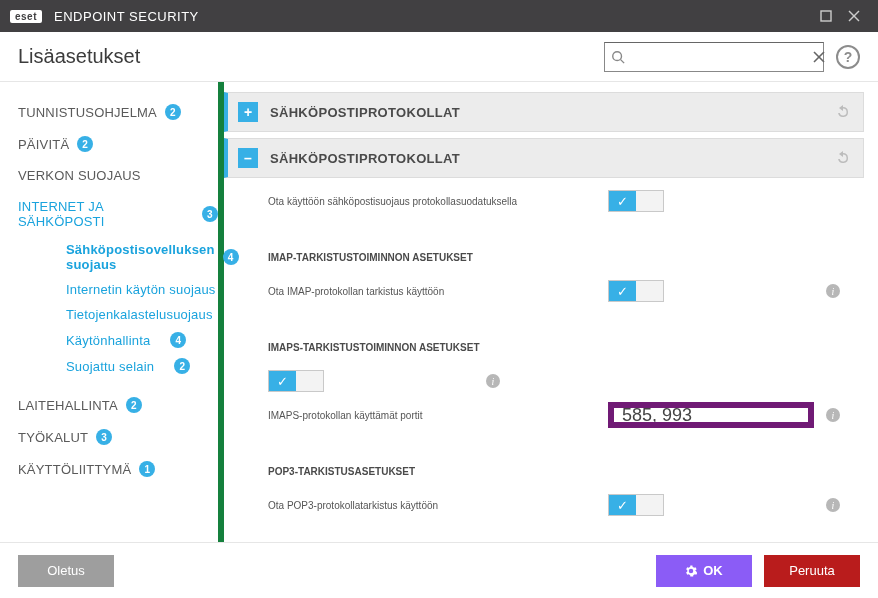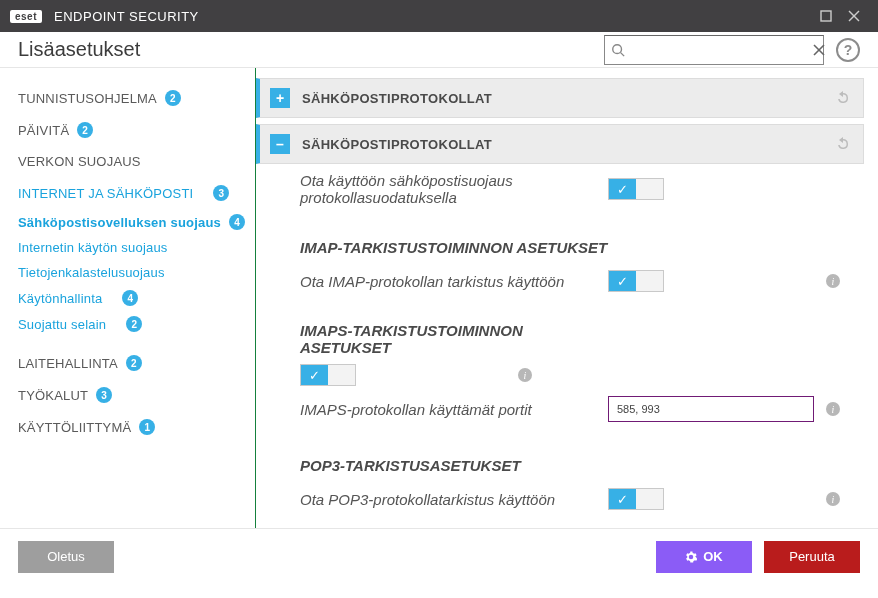--- a/index.html
+++ b/index.html
@@ -4,53 +4,53 @@
 <style>
   * { box-sizing: border-box; margin: 0; padding: 0; }
   html, body { width: 878px; height: 598px; font-family: "Segoe UI", Arial, sans-serif; font-size: 13px; color: #444; background: #fff; overflow: hidden; }
   .titlebar { height: 32px; background: #414042; color: #fff; display: flex; align-items: center; padding: 0 10px; }
   .brand { display: flex; align-items: center; gap: 12px; font-size: 13px; letter-spacing: 0.5px; }
   .brand-logo { background: #fff; color: #414042; font-weight: 700; font-size: 10px; padding: 1px 5px; border-radius: 2px; }
   .brand-name { font-weight: 300; }
   .titlebar-spacer { flex: 1; }
   .win-btn { width: 28px; height: 28px; display: flex; align-items: center; justify-content: center; color: #ccc; cursor: pointer; }
   .win-btn svg { width: 12px; height: 12px; stroke: currentColor; fill: none; stroke-width: 1.4; }
-  .header { height: 36px; display: flex; align-items: center; padding: 0 18px; border-bottom: 1px solid #e6e6e6; justify-content: flex-end; }
+  .header { height: 50px; display: flex; align-items: center; padding: 0 18px; border-bottom: 1px solid #e6e6e6; justify-content: flex-end; }
   .header-title { font-size: 20px; font-weight: 400; color: #3c3c3c; flex: 1; }
   .search-wrap { width: 220px; height: 30px; border: 1px solid #888; border-top-color:#666; display: flex; align-items: center; padding: 0 6px; gap: 6px; background:#fff; }
   .search-wrap input { flex: 1; border: none; outline: none; font-size: 13px; background: transparent; }
   .search-wrap .icon { color: #777; display:flex; }
   .help-btn { width: 24px; height: 24px; border: 2px solid #8c8c8c; border-radius: 50%; display: flex; align-items: center; justify-content: center; margin-left: 12px; color: #8c8c8c; font-weight: 700; font-size: 14px; cursor: pointer; }
   .body { display: flex; height: calc(598px - 32px - 50px - 56px); }
-  .sidebar { width: 256px; padding: 14px 0 0 18px; border-right: 1px solid #15803d; }
+  .sidebar { width: 224px; padding: 14px 0 0 18px; border-right: 6px solid #15803d; }
   .nav-item { display: flex; align-items: center; gap: 8px; padding: 8px 0; font-size: 13px; color: #5a5a5a; cursor: pointer; text-transform: uppercase; letter-spacing: 0.2px; }
-  .nav-item.sub { text-transform: none; padding: 5px 0; font-size: 13px; }
+  .nav-item.sub { text-transform: none; padding: 5px 0; font-size: 13px; margin-left: 48px; }
   .nav-item.link { color: #1aa3dd; gap: 20px; }
   .nav-item.active { color: #1aa3dd; font-weight: 700; }
   .nav-group-gap { height: 10px; }
   .badge { min-width: 16px; height: 16px; border-radius: 50%; background: #37b0e6; color: #fff; font-size: 10px; display: inline-flex; align-items: center; justify-content: center; font-weight: 600; }
   .content { flex: 1; overflow-y: auto; padding: 10px 14px 0 0; }
   .section-bar { display: flex; align-items: center; height: 40px; background: #ececec; border: 1px solid #dcdcdc; border-left: 4px solid #37b0e6; padding: 0 12px 0 10px; margin-bottom: 6px; gap: 12px; }
   .section-bar.collapsed { border-left-color: #37b0e6; }
   .sq-btn { width: 20px; height: 20px; background: #37b0e6; color: #fff; display: flex; align-items: center; justify-content: center; font-weight: 700; font-size: 14px; line-height: 1; cursor:pointer; }
   .section-title { font-weight: 700; font-size: 13px; letter-spacing: 0.3px; color: #4a4a4a; flex: 1; }
   .undo-icon { color: #bcbcbc; display:flex; cursor:pointer; }
   .undo-icon svg { width: 16px; height: 16px; fill: currentColor; }
   .panel { padding: 0 16px 0 44px; }
   .row { display: flex; align-items: center; min-height: 34px; padding: 2px 0; }
-  .row-label { flex: 1; font-size: 15px; color: #555; font-style: italic; }
+  .row-label { flex: 1; font-size: 10px; color: #555; }
   .row-label.bold { font-weight: 700; color: #4a4a4a; }
   .row-ctrl { width: 210px; display: flex; align-items: center; }
   .row-info { width: 30px; display: flex; justify-content: center; }
   .info-icon { width: 14px; height: 14px; border-radius: 50%; background: #b7b7b7; color: #fff; font-size: 10px; font-style: italic; font-family: Georgia, serif; display: inline-flex; align-items: center; justify-content: center; cursor:pointer; }
   .toggle { width: 56px; height: 22px; border: 1px solid #c9c9c9; display: flex; cursor: pointer; background:#f3f3f3; }
   .toggle .half { flex: 1; display: flex; align-items: center; justify-content: center; }
   .toggle .half.on { background: #37b0e6; }
   .toggle .check { color: #fff; }
-  .text-input { width: 206px; height: 26px; border: 1px solid #701a75; padding: 0 8px; font-size: 11px; color: #444; }
+  .text-input { width: 206px; height: 26px; border: 6px solid #701a75; padding: 0 8px; font-size: 18px; color: #444; }
   .group-gap { height: 22px; }
   .footer { height: 56px; border-top: 1px solid #e6e6e6; display: flex; align-items: center; padding: 0 18px; gap: 12px; }
   .footer-spacer { flex: 1; }
   .btn { height: 32px; min-width: 96px; padding: 0 18px; border: none; font-size: 13px; cursor: pointer; display:inline-flex; align-items:center; justify-content:center; gap:6px; }
   .btn-default { background: #9e9e9e; color: #fff; }
   .btn-primary { background: #8b5cf6; color: #fff; font-weight: bold; }
   .btn-secondary { background: #b91c1c; color: #fff; }
   .gear { display:inline-flex; }
   .gear svg { width:12px; height:12px; fill:#fff; }
   svg { display:block; }

